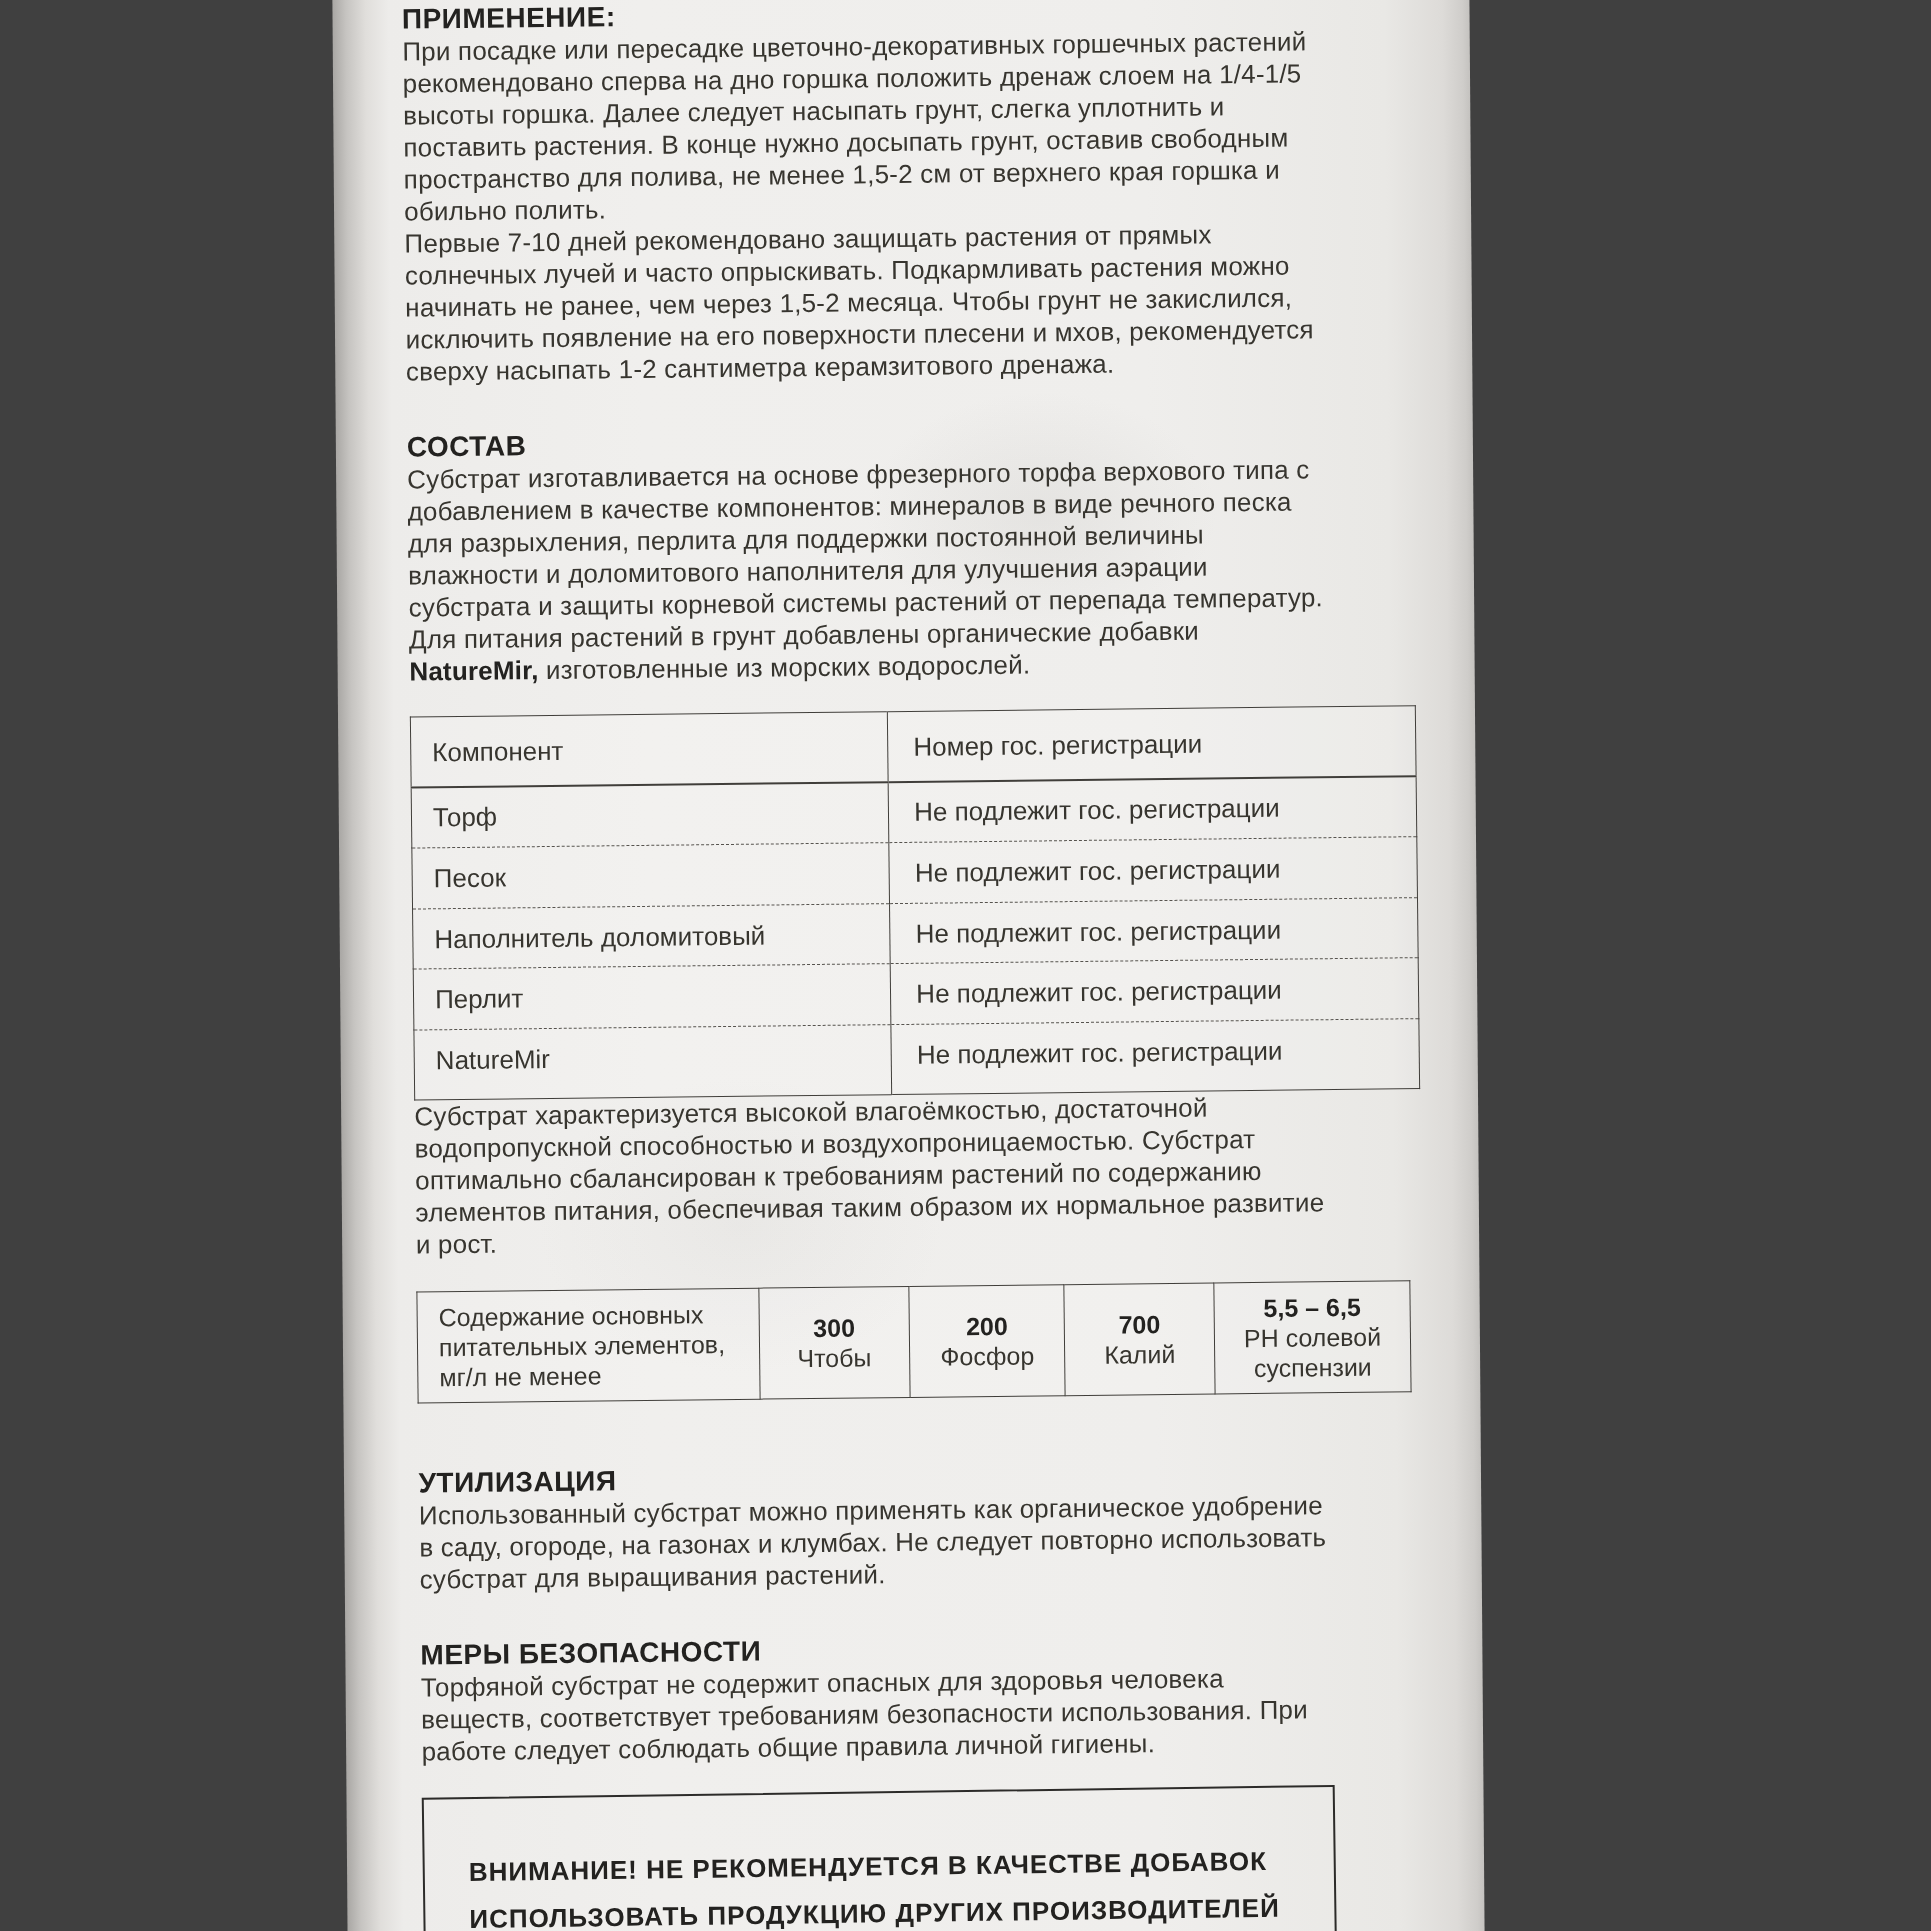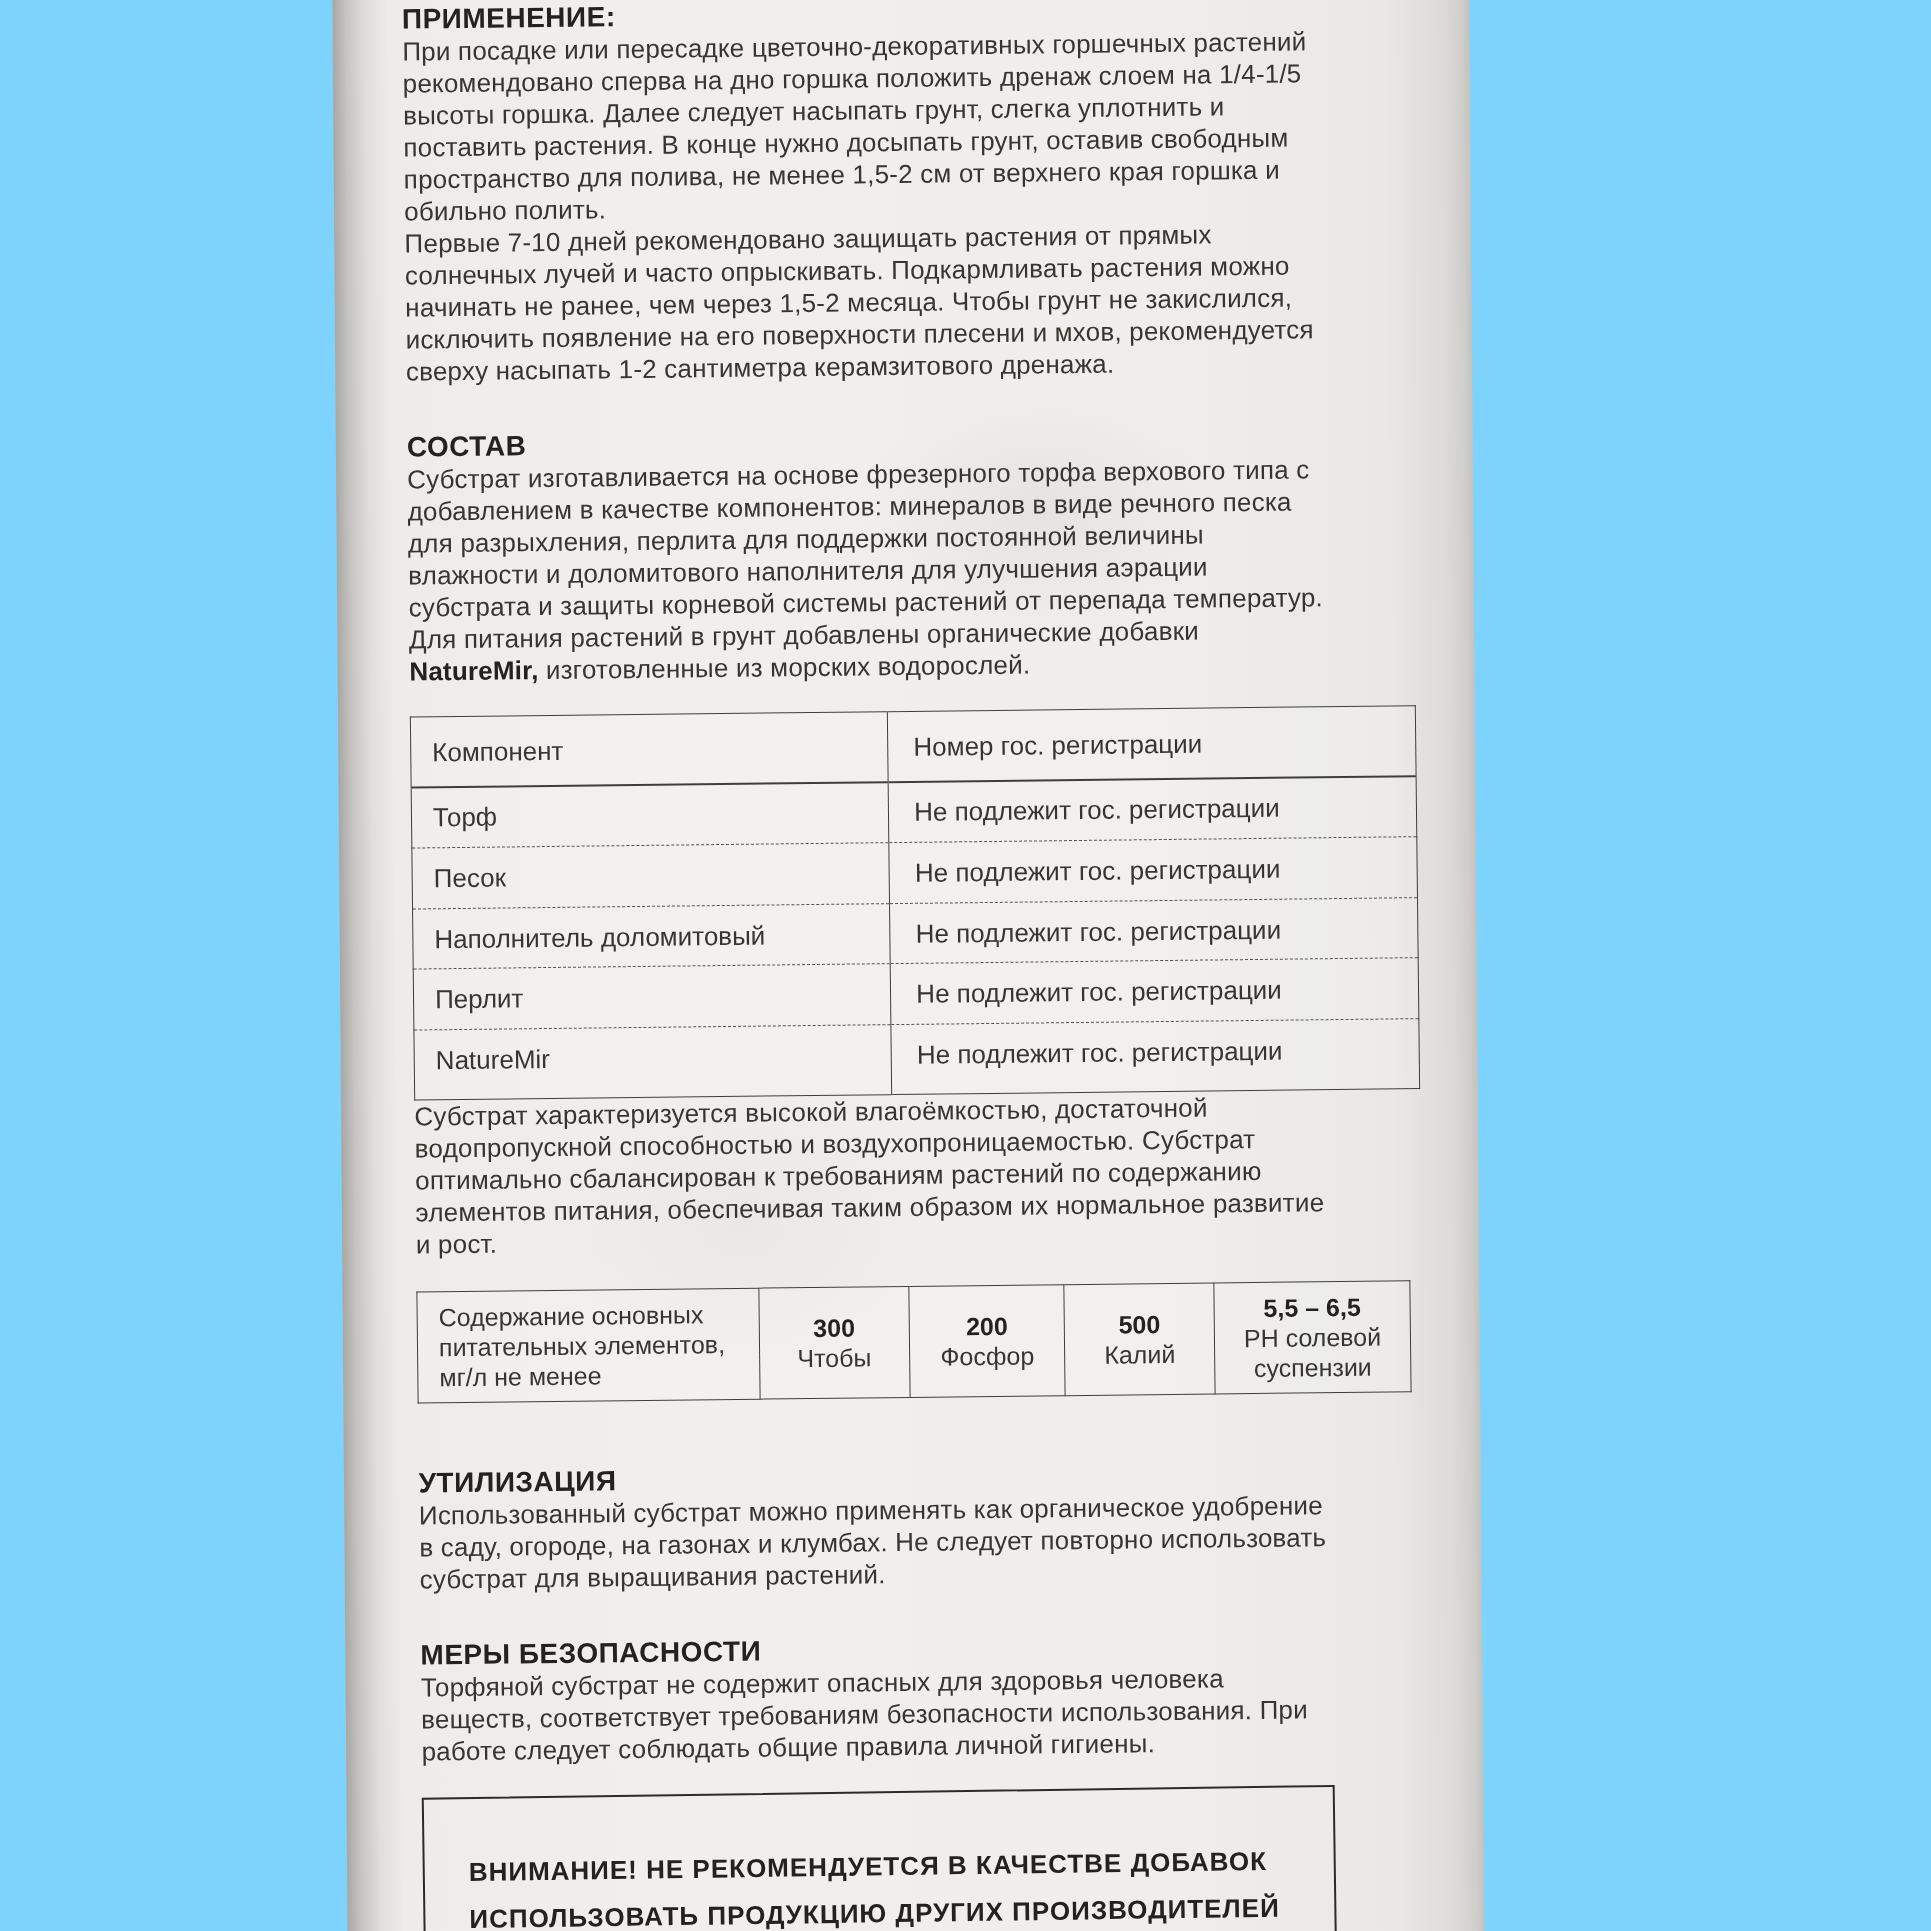--- a/index.html
+++ b/index.html
@@ -4,21 +4,21 @@
 <style>
   html, body { margin:0; padding:0; }
   body {
     width:1931px; height:1931px;
     background:#ffffff;
     font-family:"Liberation Sans", sans-serif;
     color:#3a3835;
     overflow:hidden;
   }
   .photo {
-    position:relative; width:1931px; height:1931px; background:#7dd3fc; overflow:hidden;
+    position:relative; width:1931px; height:1931px; background:#404040; overflow:hidden;
   }
   
   .label {
     position:absolute; left:340px; top:-17.4px; width:1137px; height:1970px;
     background:
       radial-gradient(251px 174px at 62% 27%, rgba(180,178,174,0.18), rgba(180,178,174,0) 70%),
       radial-gradient(290px 212px at 35% 63%, rgba(185,183,179,0.12), rgba(185,183,179,0) 70%),
       linear-gradient(90deg,
         #a9a7a4 0px, #c6c4c1 13.5px, #e0dedb 33px, #edecea 56px,
         #f0efed 309px, #efeeec 811px, #e9e8e5 1052px,
@@ -142,21 +142,21 @@
           <td class="lbl">Содержание основных питательных элементов, мг/л не менее</td>
           <td class="val">
             <span class="num">300</span><br>
             <span>Чтобы</span>
           </td>
           <td class="val">
             <span class="num">200</span><br>
             <span>Фосфор</span>
           </td>
           <td class="val">
-            <span class="num">500</span><br>
+            <span class="num">700</span><br>
             <span>Калий</span>
           </td>
           <td class="ph">
             <span class="num">5,5 – 6,5</span><br>
             <span>РН солевой суспензии</span>
           </td>
         </tr>
       </tbody>
         </table>
 

